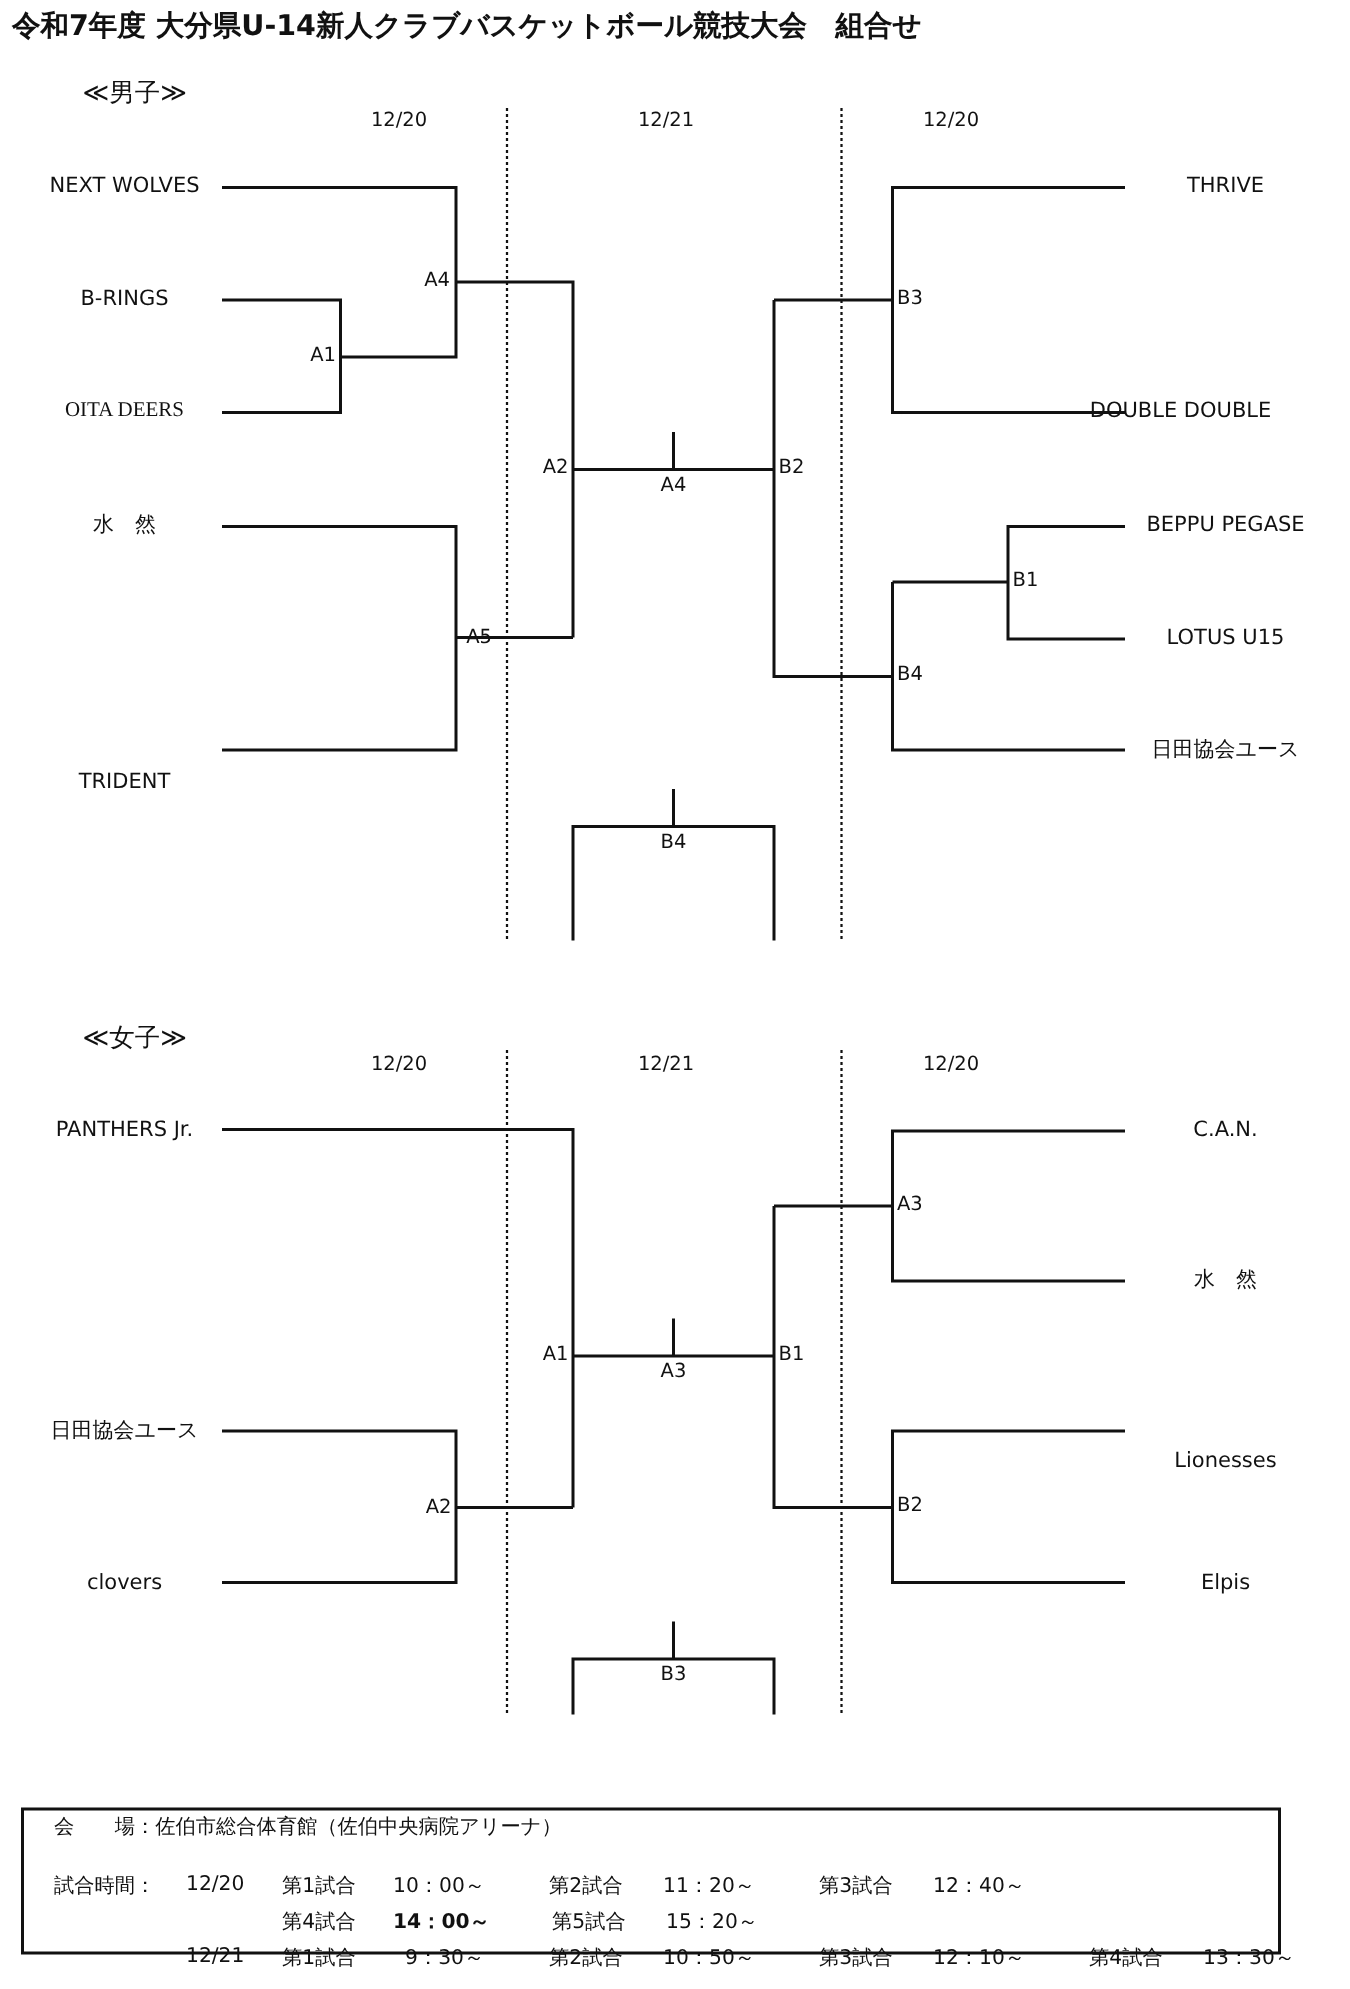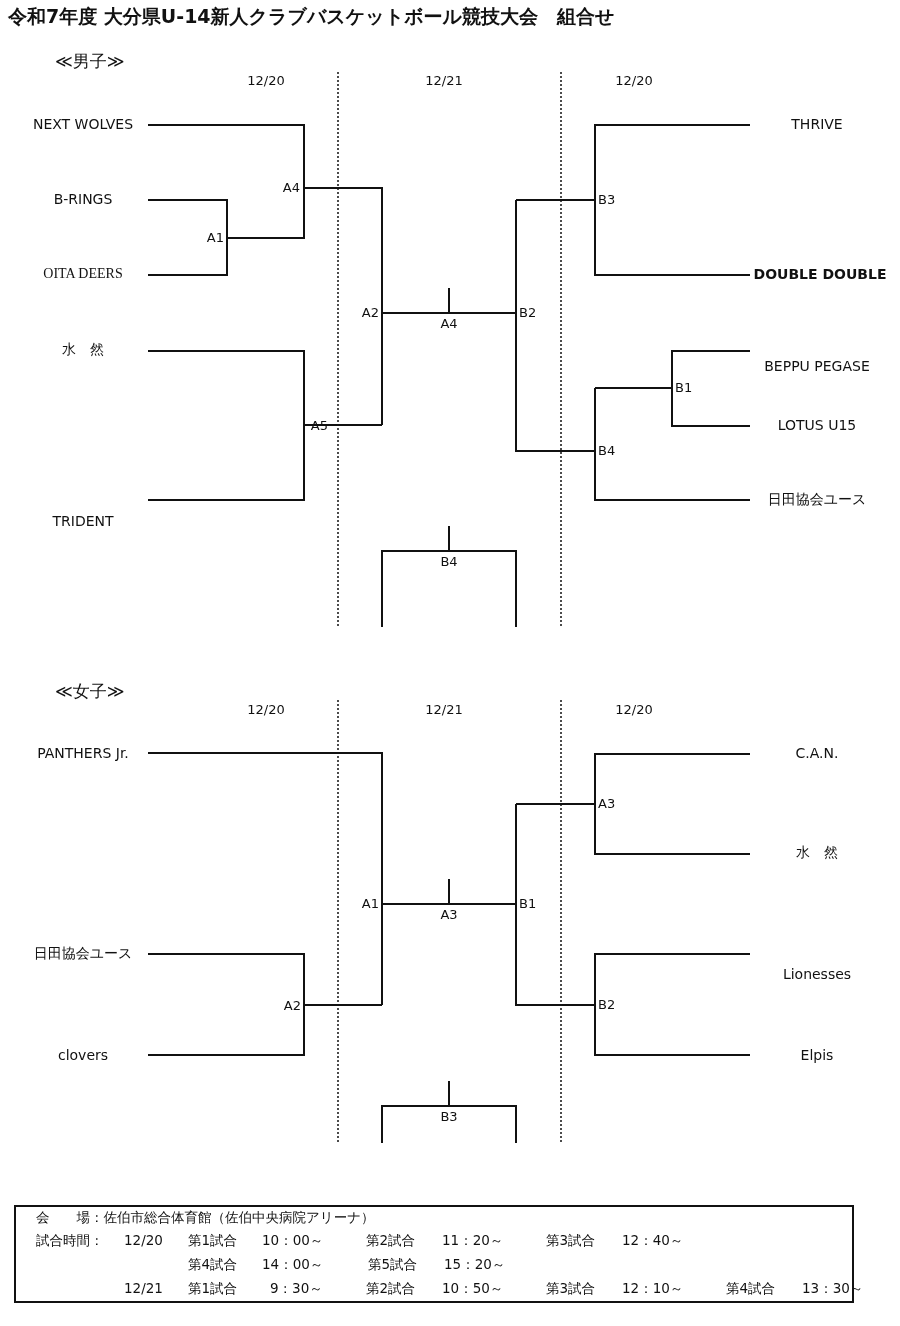--- a/index.html
+++ b/index.html
@@ -9,21 +9,21 @@
   .section-label { position: absolute; left: 10px; font-size: 17px; white-space: nowrap; margin-left: 45px; }
   .date { position: absolute; font-size: 13px; transform: translateX(-50%); white-space: nowrap; }
   .team { position: absolute; font-size: 14px; white-space: nowrap; transform: translate(-50%, -50%); }
   .game { position: absolute; font-size: 13px; white-space: nowrap; }
   .game.l { transform: translate(-100%, -50%); }
   .game.r { transform: translate(0, -50%); }
   .game.c { transform: translate(-50%, 0); }
   svg.lines { position: absolute; left: 0; top: 0; }
   .info { position: absolute; left: 14px; top: 1205px; width: 840px; height: 98px; border: 2px solid #111; box-sizing: border-box; font-size: 13.5px; }
   .info-row { position: absolute; left: 20px; white-space: nowrap; }
-  .cell { position: absolute; white-space: nowrap; }
+  .cell { position: absolute; white-space: nowrap; margin-top: 16px; }
 </style>
 </head>
 <body>
 
 <div class="title">令和7年度 大分県U-14新人クラブバスケットボール競技大会　組合せ</div>
 
 <svg class="lines" width="900" height="1200">
   <g stroke="#111" stroke-width="2" fill="none">
 
     <line x1="338" y1="72" x2="338" y2="628" stroke-dasharray="2,2" stroke-width="1.5"></line>
@@ -73,22 +73,22 @@
 <div class="date" style="left:444px; top:73px;">12/21</div>
 <div class="date" style="left:634px; top:73px;">12/20</div>
 
 <div class="team" style="left:83px; top:124px;">NEXT WOLVES</div>
 <div class="team" style="left:83px; top:199px;">B-RINGS</div>
 <div class="team" style="left:83px; top:274px;font-family:Liberation Serif, serif;">OITA DEERS</div>
 <div class="team" style="left:83px; top:350px;">水　然</div>
 <div class="team" style="left:83px; top:501px;margin-top:20px;">TRIDENT</div>
 
 <div class="team" style="left:817px; top:124px;">THRIVE</div>
-<div class="team" style="left:820px; top:274px;font-weight:bold;">DOUBLE DOUBLE</div>
-<div class="team" style="left:817px; top:350px;margin-top:16px;">BEPPU PEGASE</div>
+<div class="team" style="left:787px; top:274px;">DOUBLE DOUBLE</div>
+<div class="team" style="left:817px; top:350px;">BEPPU PEGASE</div>
 <div class="team" style="left:817px; top:425px;">LOTUS U15</div>
 <div class="team" style="left:817px; top:500px;">日田協会ユース</div>
 
 <div class="game l" style="left:300px; top:187px;">A4</div>
 <div class="game l" style="left:224px; top:237px;">A1</div>
 <div class="game l" style="left:300px; top:425px;margin-left:28px;">A5</div>
 <div class="game l" style="left:379px; top:312px;">A2</div>
 <div class="game c" style="left:449px; top:316px;">A4</div>
 <div class="game r" style="left:519px; top:312px;">B2</div>
 <div class="game r" style="left:598px; top:199px;">B3</div>
@@ -127,21 +127,21 @@
     <span class="cell" style="left:88px;">12/20</span>
     <span class="cell" style="left:152px;">第1試合</span>
     <span class="cell" style="left:226px;">10：00～</span>
     <span class="cell" style="left:330px;">第2試合</span>
     <span class="cell" style="left:406px;">11：20～</span>
     <span class="cell" style="left:510px;">第3試合</span>
     <span class="cell" style="left:586px;">12：40～</span>
   </div>
   <div class="info-row" style="top:49px; width:830px;">
     <span class="cell" style="left:152px;">第4試合</span>
-    <span class="cell" style="left:226px;">14：00～</span>
+    <span class="cell" style="left:226px;font-weight:bold;">14：00～</span>
     <span class="cell" style="left:332px;">第5試合</span>
     <span class="cell" style="left:408px;">15：20～</span>
   </div>
   <div class="info-row" style="top:73px; width:830px;">
     <span class="cell" style="left:88px;">12/21</span>
     <span class="cell" style="left:152px;">第1試合</span>
     <span class="cell" style="left:234px;">9：30～</span>
     <span class="cell" style="left:330px;">第2試合</span>
     <span class="cell" style="left:406px;">10：50～</span>
     <span class="cell" style="left:510px;">第3試合</span>

